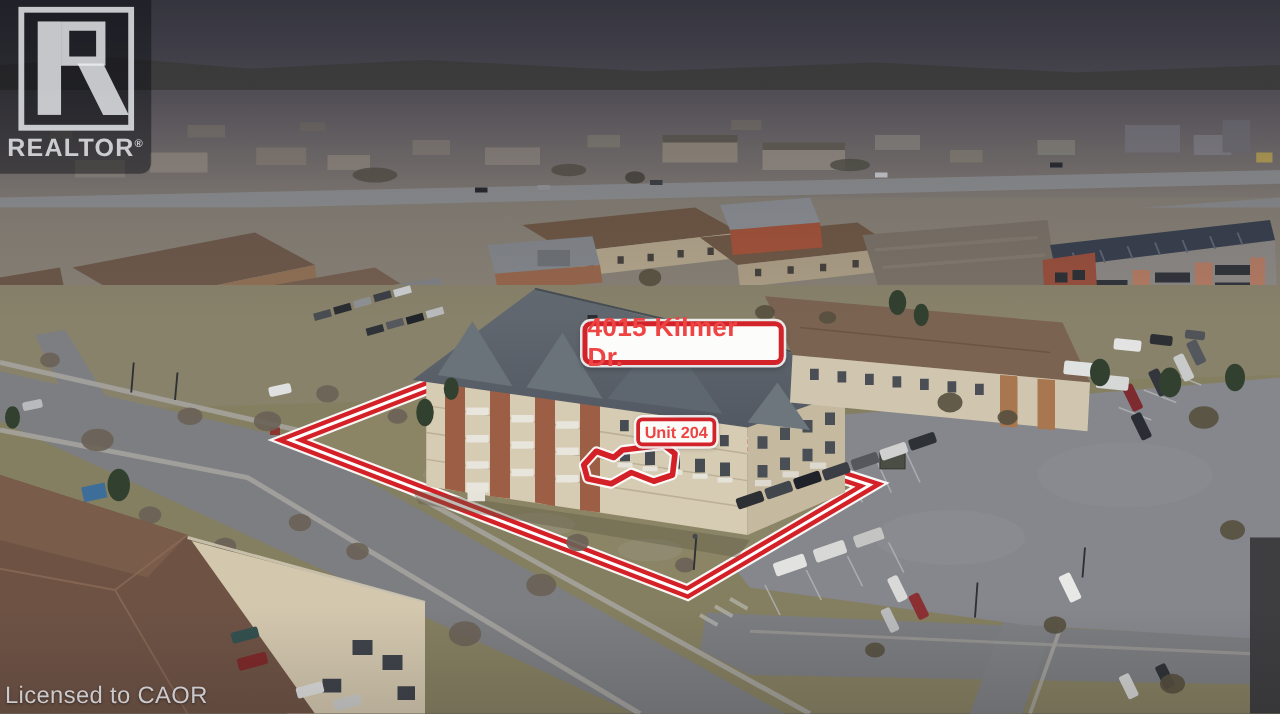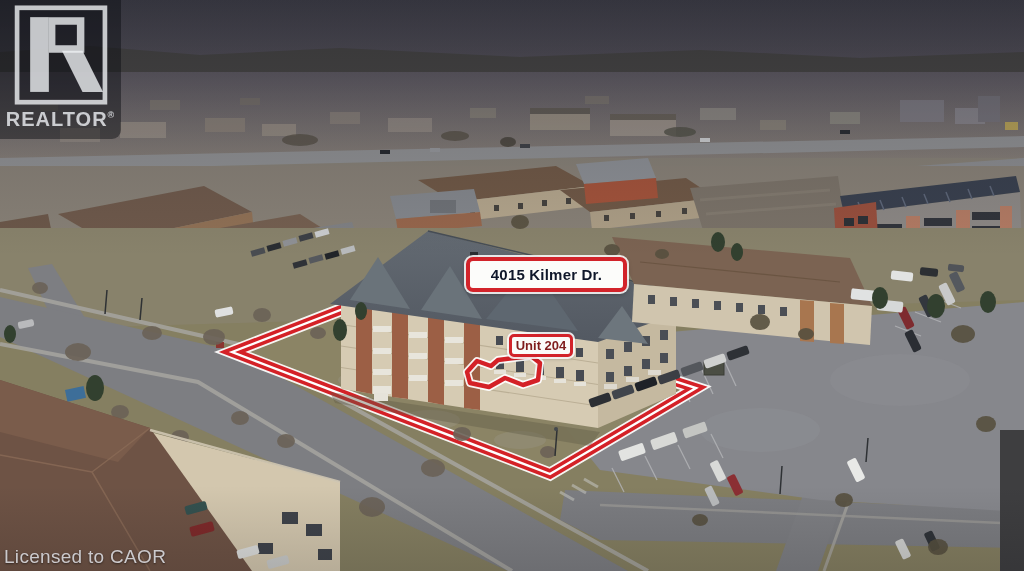--- a/index.html
+++ b/index.html
@@ -20,28 +20,28 @@
     color:rgba(228,230,234,0.85);font-size:20px;font-weight:bold;
     letter-spacing:1px;line-height:1.3;white-space:nowrap;margin-top:1px;
   }
   .wm-text sup{font-size:9px;vertical-align:super;}
   
   .addr-label{
     position:absolute;left:466px;top:257px;width:153px;height:27px;
     background:#fcfcfa;border:4px solid #d2232a;border-radius:7px;
     box-shadow:0 0 0 2px rgba(255,255,255,0.85),0 2px 5px rgba(0,0,0,0.35);
     display:flex;align-items:center;justify-content:center;
-    font-size:15px;font-weight:bold;color:#0f172a;letter-spacing:0.2px;
+    font-size:21px;font-weight:bold;color:#ef4444;letter-spacing:0.2px;
   }
   .unit-label{
     position:absolute;left:509px;top:334px;width:58px;height:17px;
     background:#fbfbf9;border:3px solid #d2232a;border-radius:5px;
     box-shadow:0 0 0 2px rgba(255,255,255,0.85),0 1px 4px rgba(0,0,0,0.35);
     display:flex;align-items:center;justify-content:center;
-    font-size:13px;font-weight:bold;color:#7f1d1d;
+    font-size:13px;font-weight:bold;color:#ef4444;
   }
   .license{
     position:absolute;left:4px;top:546px;font-size:19px;
     color:rgba(222,222,226,0.88);letter-spacing:0.3px;
     text-shadow:0 1px 2px rgba(0,0,0,0.5);
   }
 </style>
 </head>
 <body>
 

